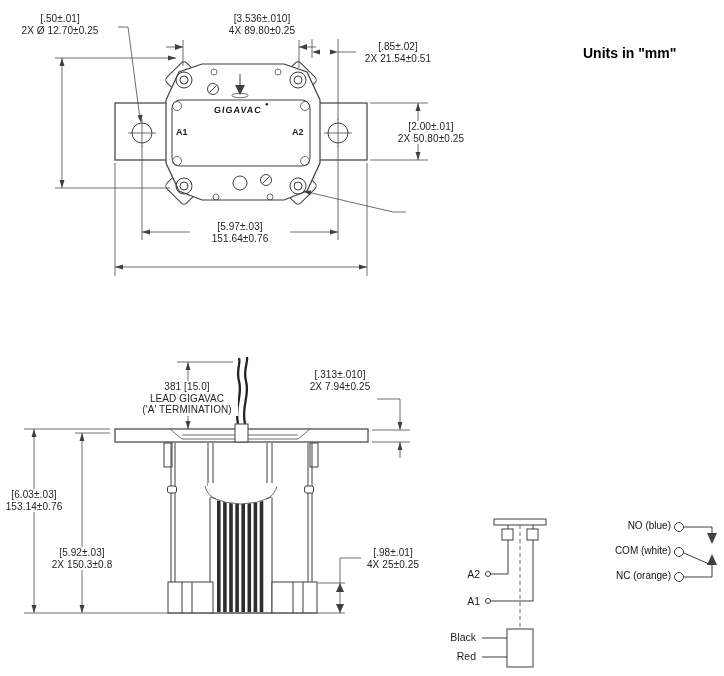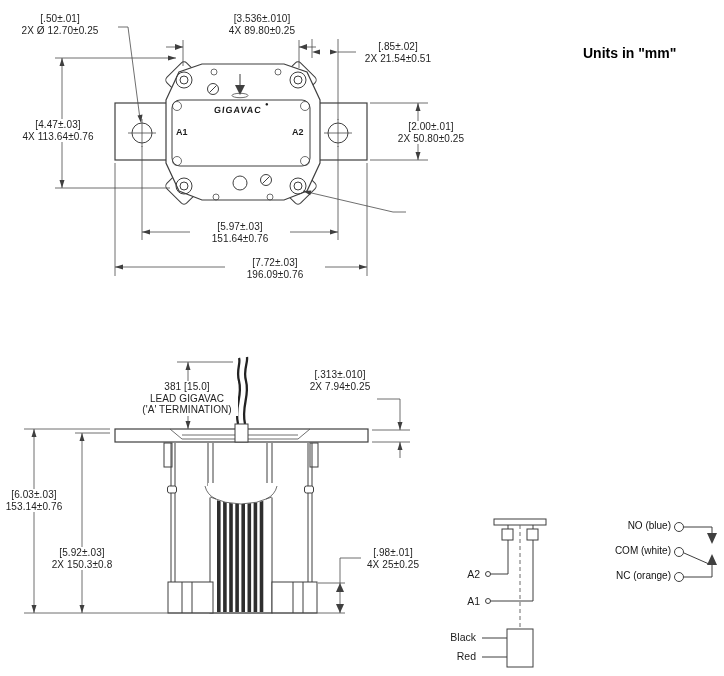--- a/index.html
+++ b/index.html
@@ -255,40 +255,32 @@
   <div>4X 89.80±0.25</div>
 </div>
 
 <div class="dim" style="left:356px;top:41px;width:84px;">
   <div>[.85±.02]</div>
   <div>2X 21.54±0.51</div>
 </div>
 
 <div class="units" style="left:583px;top:45px;">Units in "mm"</div>
 
-<div class="dim" style="left:6px;top:119px;width:104px;">
-  <div>[4.47±.03]</div>
-  <div>4X 113.64±0.76</div>
-</div>
 
 <div class="dim" style="left:395px;top:121px;width:72px;">
   <div>[2.00±.01]</div>
   <div>2X 50.80±0.25</div>
 </div>
 
 
 <div class="dim" style="left:190px;top:221px;width:100px;">
   <div>[5.97±.03]</div>
   <div>151.64±0.76</div>
 </div>
 
-<div class="dim" style="left:225px;top:257px;width:100px;">
-  <div>[7.72±.03]</div>
-  <div>196.09±0.76</div>
-</div>
 
 <div class="logo" style="left:207px;top:105px;width:62px;">GIGAVAC</div>
 <div class="logodot" style="left:265px;top:101px;">●</div>
 <div class="devlbl" style="left:176px;top:127px;">A1</div>
 <div class="devlbl" style="left:292px;top:127px;">A2</div>
 
 <div class="dim" style="left:136px;top:381px;width:102px;">
   <div>381 [15.0]</div>
   <div>LEAD GIGAVAC</div>
   <div>('A' TERMINATION)</div>

